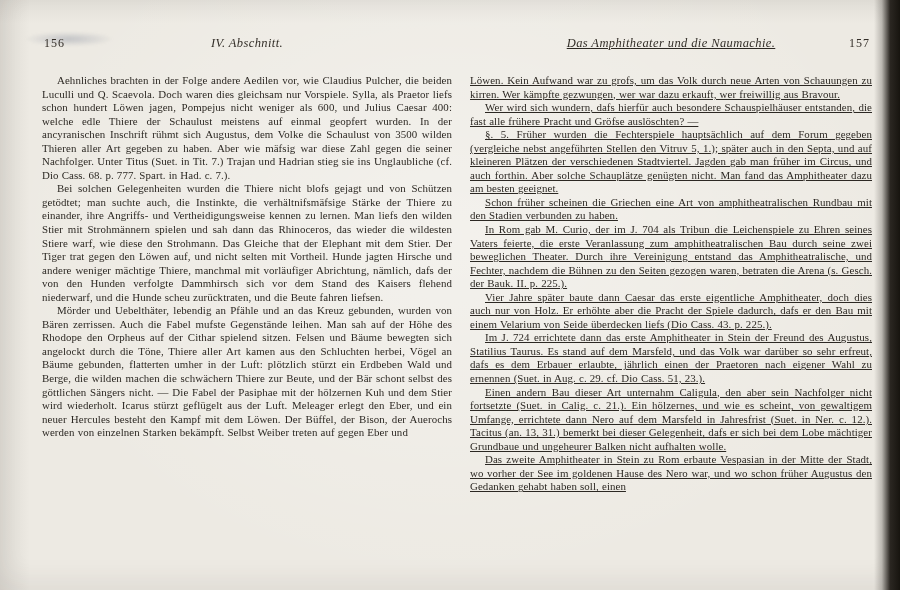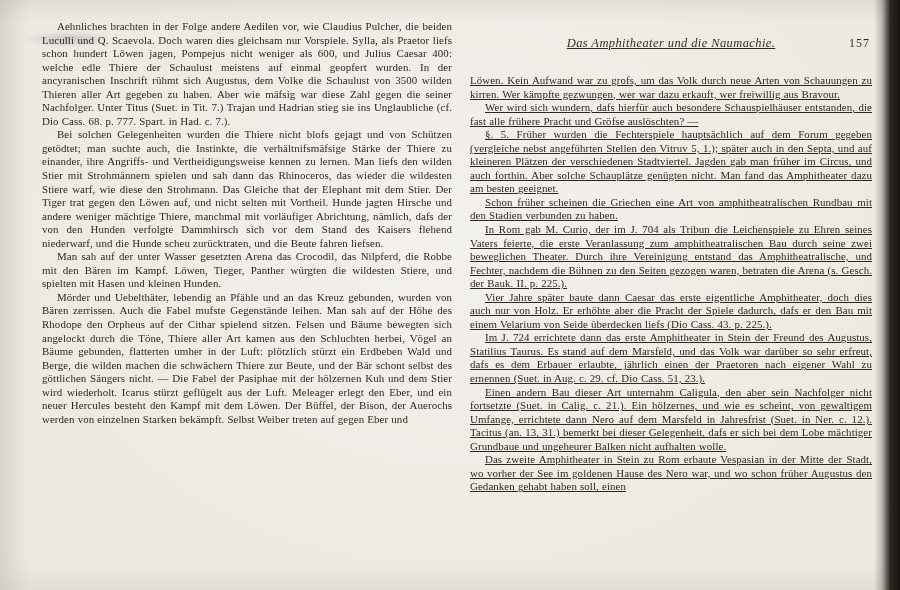--- a/index.html
+++ b/index.html
@@ -64,24 +64,27 @@
   .para.flush { text-indent: 0; }
 </style>
 </head>
 <body>
 
 <div class="scan">
 
   <div class="smudge"></div>
 
   <div class="page page-left">
+    <div class="page-header">
+      <span class="pagenum pagenum-left">156</span>
+      <span class="running-title">IV. Abschnitt.</span>
+    </div>
     <div class="page-body">
       <p class="para">Aehnliches brachten in der Folge andere Aedilen vor, wie Claudius Pulcher, die beiden Luculli und Q. Scaevola. Doch waren dies gleichsam nur Vorspiele. Sylla, als Praetor liefs schon hundert Löwen jagen, Pompejus nicht weniger als 600, und Julius Caesar 400: welche edle Thiere der Schaulust meistens auf einmal geopfert wurden. In der ancyranischen Inschrift rühmt sich Augustus, dem Volke die Schaulust von 3500 wilden Thieren aller Art gegeben zu haben. Aber wie mäfsig war diese Zahl gegen die seiner Nachfolger. Unter Titus (Suet. in Tit. 7.) Trajan und Hadrian stieg sie ins Unglaubliche (cf. Dio Cass. 68. p. 777. Spart. in Had. c. 7.).</p>
       <p class="para">Bei solchen Gelegenheiten wurden die Thiere nicht blofs gejagt und von Schützen getödtet; man suchte auch, die Instinkte, die verhältnifsmäfsige Stärke der Thiere zu einander, ihre Angriffs- und Vertheidigungsweise kennen zu lernen. Man liefs den wilden Stier mit Strohmännern spielen und sah dann das Rhinoceros, das wieder die wildesten Stiere warf, wie diese den Strohmann. Das Gleiche that der Elephant mit dem Stier. Der Tiger trat gegen den Löwen auf, und nicht selten mit Vortheil. Hunde jagten Hirsche und andere weniger mächtige Thiere, manchmal mit vorläufiger Abrichtung, nämlich, dafs der von den Hunden verfolgte Dammhirsch sich vor dem Stand des Kaisers flehend niederwarf, und die Hunde scheu zurücktraten, und die Beute fahren liefsen.</p>
-      <p class="para">Man sah auf der unter Wasser gesetzten Arena das Crocodil, das Nilpferd, die Robbe mit den Bären im Kampf. Löwen, Tieger, Panther würgten die wildesten Stiere, und spielten mit Hasen und kleinen Hunden.</p>
       <p class="para">Mörder und Uebelthäter, lebendig an Pfähle und an das Kreuz gebunden, wurden von Bären zerrissen. Auch die Fabel mufste Gegenstände leihen. Man sah auf der Höhe des Rhodope den Orpheus auf der Cithar spielend sitzen. Felsen und Bäume bewegten sich angelockt durch die Töne, Thiere aller Art kamen aus den Schluchten herbei, Vögel an Bäume gebunden, flatterten umher in der Luft: plötzlich stürzt ein Erdbeben Wald und Berge, die wilden machen die schwächern Thiere zur Beute, und der Bär schont selbst des göttlichen Sängers nicht. — Die Fabel der Pasiphae mit der hölzernen Kuh und dem Stier wird wiederholt. Icarus stürzt geflügelt aus der Luft. Meleager erlegt den Eber, und ein neuer Hercules besteht den Kampf mit dem Löwen. Der Büffel, der Bison, der Auerochs werden von einzelnen Starken bekämpft. Selbst Weiber treten auf gegen Eber und</p>
     </div>
   </div>
 
   <div class="page page-right">
     <div class="page-header">
       <span class="running-title">Das Amphitheater und die Naumachie.</span>
       <span class="pagenum pagenum-right">157</span>
     </div>
     <div class="page-body">

